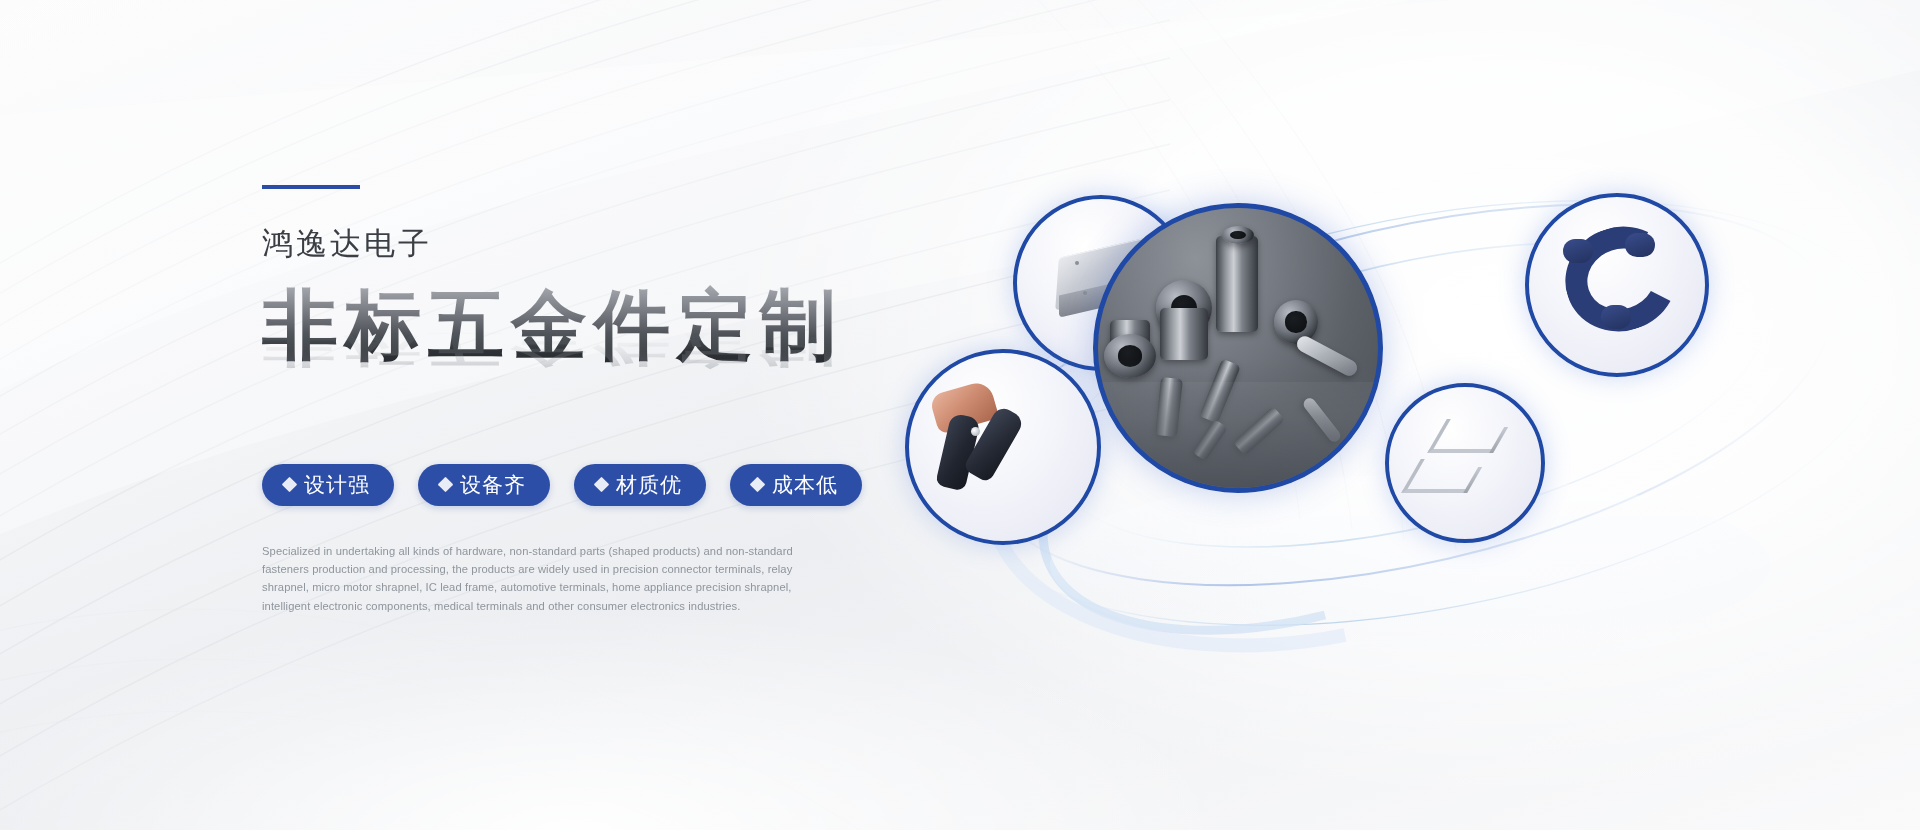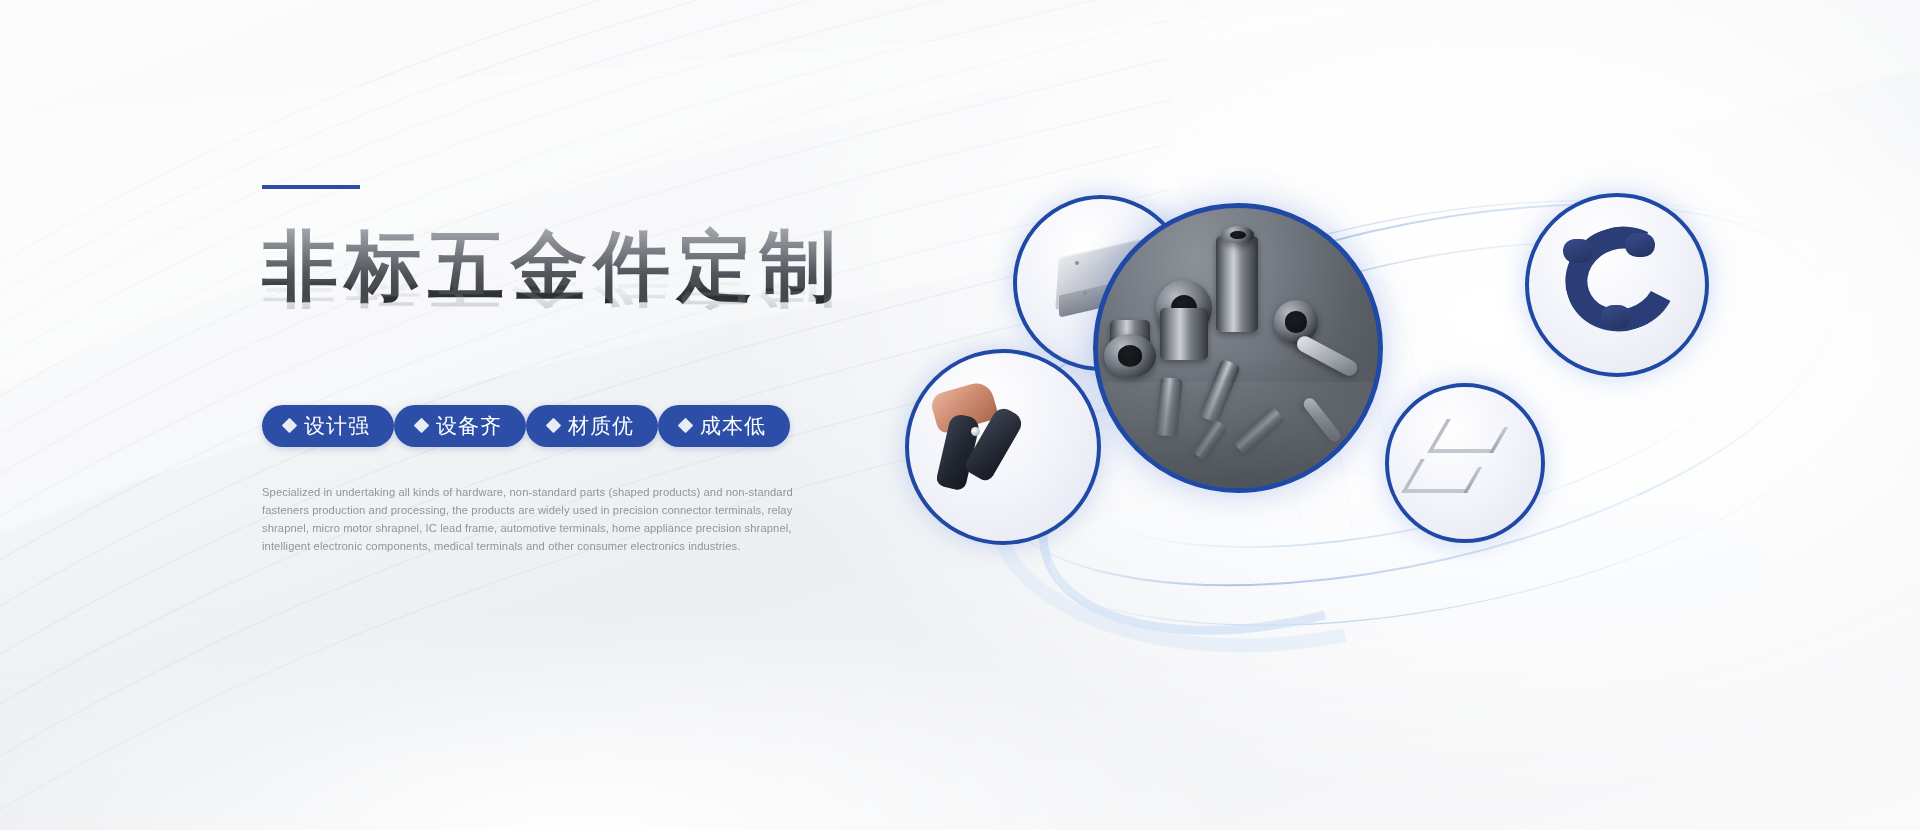--- a/index.html
+++ b/index.html
@@ -47,21 +47,21 @@
     font-size: 76px; font-weight: 700; letter-spacing: 7px; line-height: 1.08;
     white-space: nowrap;
     transform: scaleY(-0.55);
     transform-origin: top left;
     background: linear-gradient(180deg, rgba(140,144,150,0.40) 0%, rgba(170,174,180,0.16) 45%, rgba(200,203,208,0) 85%);
     -webkit-background-clip: text; background-clip: text;
     -webkit-text-fill-color: transparent; color: transparent;
     pointer-events: none;
   }
 
-  .badges { display: flex; gap: 0; margin-top: 48px; }
+  .badges { display: flex; gap: 24px; margin-top: 48px; }
   .badge {
     display: inline-flex; align-items: center; gap: 9px;
     background: #2c4ea6; color: #ffffff;
     border-radius: 22px; padding: 10px 24px 11px 22px;
     font-size: 21px; letter-spacing: 1px; line-height: 1; white-space: nowrap;
     box-shadow: 0 2px 7px rgba(44,78,166,0.22);
     cursor: pointer;
   }
   .badge .diamond {
     display: inline-block; width: 11px; height: 11px;
@@ -233,20 +233,21 @@
     <path d="M-60,420 C420,170 900,120 1960,-120 L1960,-260 L-60,-260 Z" fill="url(#sheen)" opacity="0.5"></path>
     <path d="M-60,560 C460,330 980,300 1960,60 L1960,-40 L-60,120 Z" fill="#ffffff" opacity="0.35"></path>
   </svg>
 
   <div class="bg-glow-bottom"></div>
 
   <div class="left-col">
 
     <div class="accent-bar"></div>
 
+    <div class="eyebrow">鸿逸达电子</div>
 
     <div class="headline-wrap">
       <div class="headline">非标五金件定制</div>
       <div class="headline-reflection">非标五金件定制</div>
     </div>
 
     <div class="badges">
       <div class="badge">
         <span class="diamond"></span>
         <span>设计强</span>

